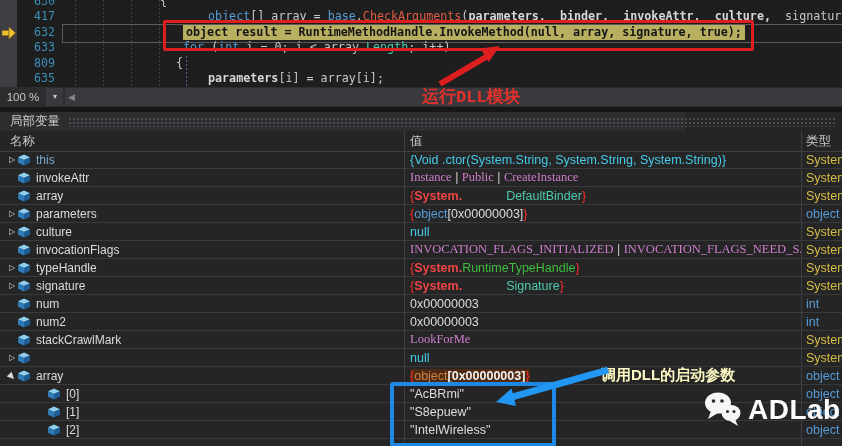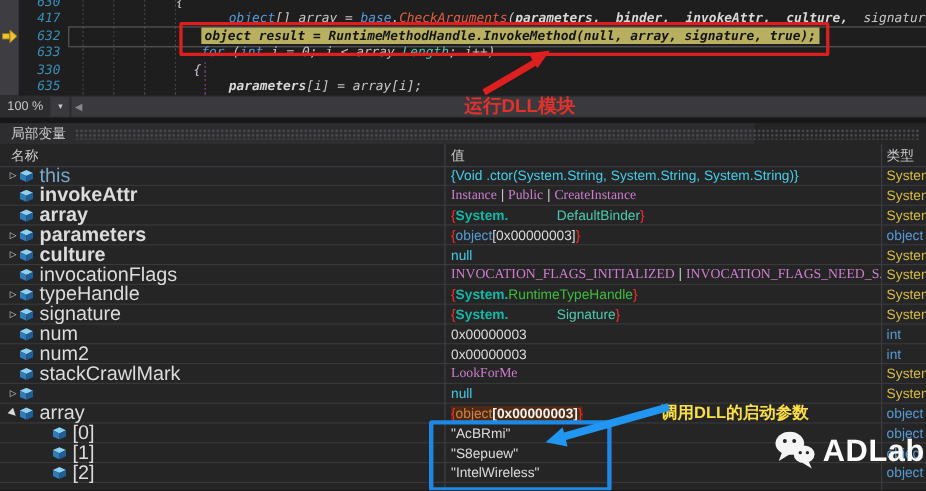--- a/index.html
+++ b/index.html
@@ -1,19 +1,19 @@
 <!DOCTYPE html>
 <html><head>
 <meta charset="utf-8">
 <style>
   html,body{margin:0;padding:0;background:#111;}
   .stage{position:relative;width:842px;height:446px;overflow:hidden;background:#252526;
     font-family:"Liberation Sans","DejaVu Sans",sans-serif;}
   
-  .editor{position:absolute;left:0;top:0;width:842px;height:87px;background:#1e1e1e;overflow:hidden;font-style:italic;}
+  .editor{position:absolute;left:0;top:0;width:842px;height:87px;background:#1e1e1e;overflow:hidden;}
   .gutter{position:absolute;left:0;top:0;width:17px;height:87px;background:#3e3e42;}
   .guide{position:absolute;top:0;width:1px;height:87px;
     background:repeating-linear-gradient(to bottom,#3d463d 0 2px,transparent 2px 4px);}
   .guide.purple{background:repeating-linear-gradient(to bottom,#7a4a8f 0 2px,transparent 2px 4px);}
   .stmt-border{position:absolute;left:62px;top:24px;width:779px;height:17px;border:1px solid #5c5c60;}
   .code-row{position:absolute;left:0;width:842px;height:15.4px;line-height:15.4px;
     font-family:"DejaVu Sans Mono","Liberation Mono",monospace;font-size:11.7px;white-space:pre;}
   .lnum{position:absolute;left:17px;top:0;width:38px;text-align:right;color:#3a8fb7;}
   .lcode{position:absolute;top:0;}
   .lcode.hl{background:#b8b060;padding:0 3px;font-weight:bold;}
@@ -46,32 +46,32 @@
   .colsep{position:absolute;top:19px;width:1px;height:315px;background:#3f3f46;z-index:1;}
   .lbody{position:absolute;left:0;top:39px;width:842px;}
   .lrow{display:flex;height:18px;border-bottom:1px solid #3a3a3e;align-items:center;box-sizing:border-box;}
   .cell-name{width:404px;flex:none;display:flex;align-items:center;overflow:hidden;padding-left:6px;box-sizing:border-box;}
   .cell-val{width:397px;flex:none;overflow:hidden;white-space:nowrap;padding-left:6px;box-sizing:border-box;font-size:12.5px;}
   .cell-type{width:41px;flex:none;overflow:hidden;white-space:nowrap;padding-left:5px;box-sizing:border-box;font-size:12.5px;}
   .exp{width:12px;flex:none;color:#d8d8d8;font-size:8px;text-align:center;}
   .exp.open{transform:rotate(45deg);font-size:9px;}
   .lrow.child .cell-name{padding-left:36px;}
   .cube{flex:none;margin-right:6px;}
-  .vname{color:#dcdcdc;font-size:18px;white-space:nowrap;}
-  .vname.bold{font-weight:bold;}
+  .vname{color:#dcdcdc;font-size:12px;white-space:nowrap;}
+  .vname.bold{font-weight:normal;}
   .vname.n-this{color:#77a7c9;}
   .v-cy{color:#45cbe8;} .v-mg{color:#cd7ecd;font-family:Liberation Serif, serif;} .v-wp{color:#c8c8c8;}
-  .v-rd{color:#ff2b2b;} .v-yl{color:#14b8a6;font-weight:bold;} .v-tl{color:#4ec9b0;margin-left:44px;}
+  .v-rd{color:#ff2b2b;} .v-yl{color:#ef4444;font-weight:bold;} .v-tl{color:#4ec9b0;margin-left:44px;}
   .v-gr{color:#3dbd3d;} .v-kw{color:#569cd6;} .v-wh{color:#dcdcdc;}
   .v-whb{color:#f2f2f2;font-weight:bold;} .v-or{color:#cf8448;}
   .val-hl span{background:#4e2a12;}
   .t-sys{color:#d6bc45;} .t-kw{color:#569cd6;}
   
-  .run-note{position:absolute;left:422px;top:85px;font-size:17px;font-weight:bold;color:#e5312b;z-index:6;}
-  .params-note{position:absolute;left:601px;top:366px;font-size:15px;font-weight:bold;color:#fde047;z-index:6;}
+  .run-note{position:absolute;left:422px;top:85px;font-size:17px;font-weight:bold;color:#e5312b;z-index:6;font-family:Liberation Mono, monospace;}
+  .params-note{position:absolute;left:601px;top:366px;font-size:15px;font-weight:bold;color:#fef9c3;z-index:6;}
   .blue-box{position:absolute;left:390px;top:382px;width:158px;height:57px;border:4px solid #1e88e5;border-radius:3px;z-index:6;}
   .arrow-svg{position:absolute;z-index:7;}
   .watermark{position:absolute;left:704px;top:392px;display:flex;align-items:center;z-index:8;}
   .watermark .wm-text{color:#fbfbfb;font-size:28px;font-weight:600;margin-left:6px;letter-spacing:0.5px;}
 </style>
 </head>
 <body>
 
 <div class="stage">
 
@@ -98,21 +98,21 @@
     <span class="lnum">632</span>
     <span class="lcode hl" style="left: 183px;"><span class="s-h">object result = RuntimeMethodHandle.InvokeMethod(null, array, signature, true);</span></span>
   </div>
 
   <div class="code-row" style="top: 40.2px;">
     <span class="lnum">633</span>
     <span class="lcode" style="left: 183px;"><span class="s-k">for</span><span class="s-p"> (</span><span class="s-k">int</span><span class="s-p"> i = 0; i &lt; array.</span><span class="s-t">Length</span><span class="s-p">; i++)</span></span>
   </div>
 
   <div class="code-row" style="top: 55.6px;">
-    <span class="lnum">330</span>
+    <span class="lnum">809</span>
     <span class="lcode" style="left: 176px;"><span class="s-p">{</span></span>
   </div>
 
   <div class="code-row" style="top: 71px;">
     <span class="lnum">635</span>
     <span class="lcode" style="left: 208px;"><span class="s-b">parameters</span><span class="s-p">[i] = array[i];</span></span>
   </div>
 
   <div class="code-row" style="top: 86.4px;">
     <span class="lnum">636</span>

